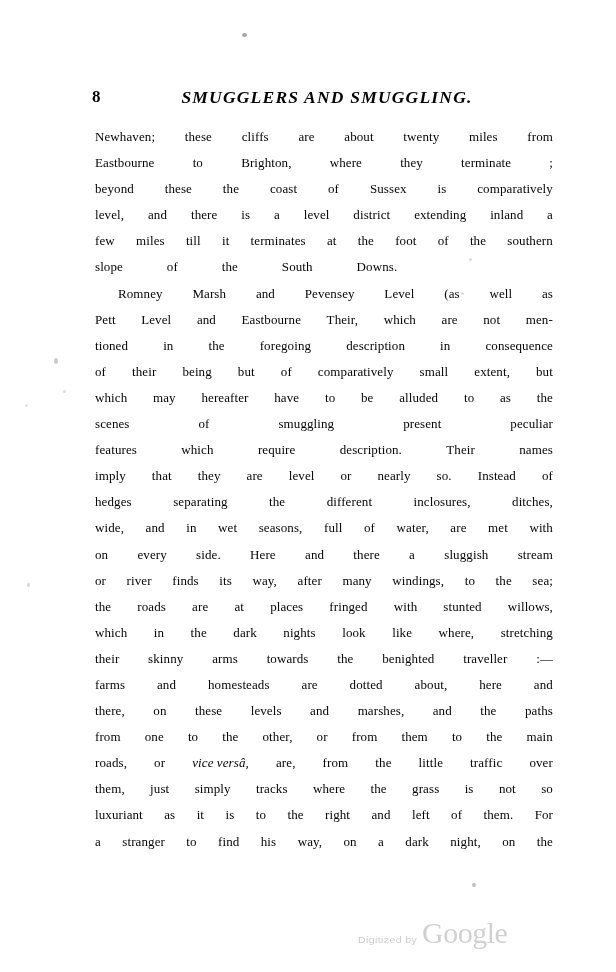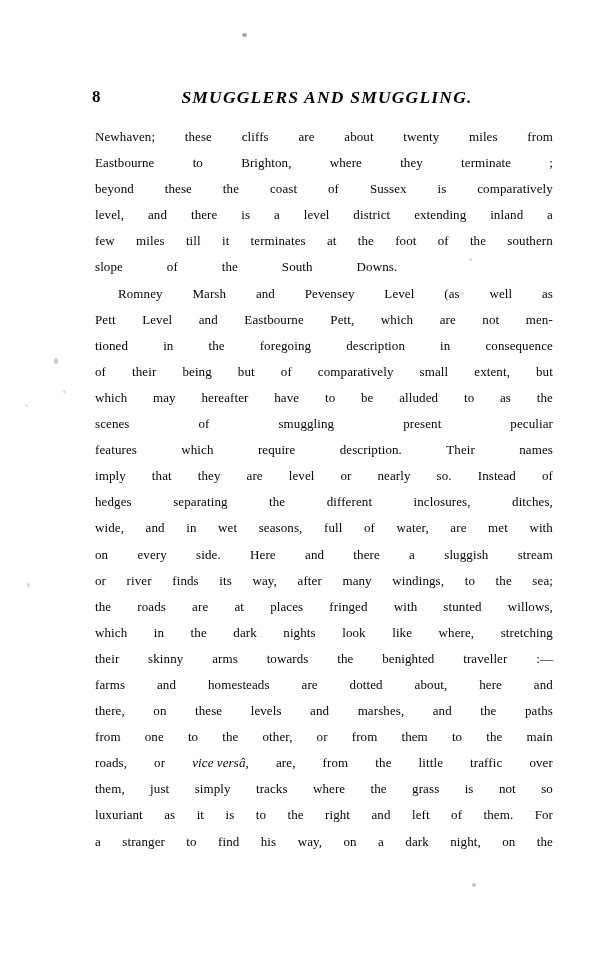--- a/index.html
+++ b/index.html
@@ -201,21 +201,21 @@
         <span class="w">Level</span>
         <span class="w">(as</span>
         <span class="w">well</span>
         <span class="w">as</span>
       </div>
       <div class="line just">
         <span class="w">Pett</span>
         <span class="w">Level</span>
         <span class="w">and</span>
         <span class="w">Eastbourne</span>
-        <span class="w">Pett,</span>
+        <span class="w">Their,</span>
         <span class="w">which</span>
         <span class="w">are</span>
         <span class="w">not</span>
         <span class="w">men-</span>
       </div>
       <div class="line just">
         <span class="w">tioned</span>
         <span class="w">in</span>
         <span class="w">the</span>
         <span class="w">foregoing</span>
@@ -430,20 +430,24 @@
         <span class="w">way,</span>
         <span class="w">on</span>
         <span class="w">a</span>
         <span class="w">dark</span>
         <span class="w">night,</span>
         <span class="w">on</span>
         <span class="w">the</span>
       </div>
     </div>
 
+  <div class="watermark">
+    <span class="wm-digitized">Digitized by</span>
+    <span class="wm-google">Google</span>
+  </div>
 
 <div class="speck" style="left: 242px; top: 33px; width: 5px; height: 4px; opacity: 0.8;"></div>
     <div class="speck" style="left: 54px; top: 358px; width: 4px; height: 6px; opacity: 0.45;"></div>
     <div class="speck" style="left: 63px; top: 390px; width: 3px; height: 3px; opacity: 0.3;"></div>
     <div class="speck" style="left: 25px; top: 404px; width: 3px; height: 3px; opacity: 0.25;"></div>
     <div class="speck" style="left: 27px; top: 583px; width: 3px; height: 4px; opacity: 0.35;"></div>
     <div class="speck" style="left: 469px; top: 258px; width: 3px; height: 3px; opacity: 0.3;"></div>
     <div class="speck" style="left: 461px; top: 292px; width: 3px; height: 3px; opacity: 0.3;"></div>
     <div class="speck" style="left: 472px; top: 883px; width: 4px; height: 4px; opacity: 0.55;"></div>
     <div class="speck" style="left: 148px; top: 659px; width: 3px; height: 3px; opacity: 0.3;"></div>

